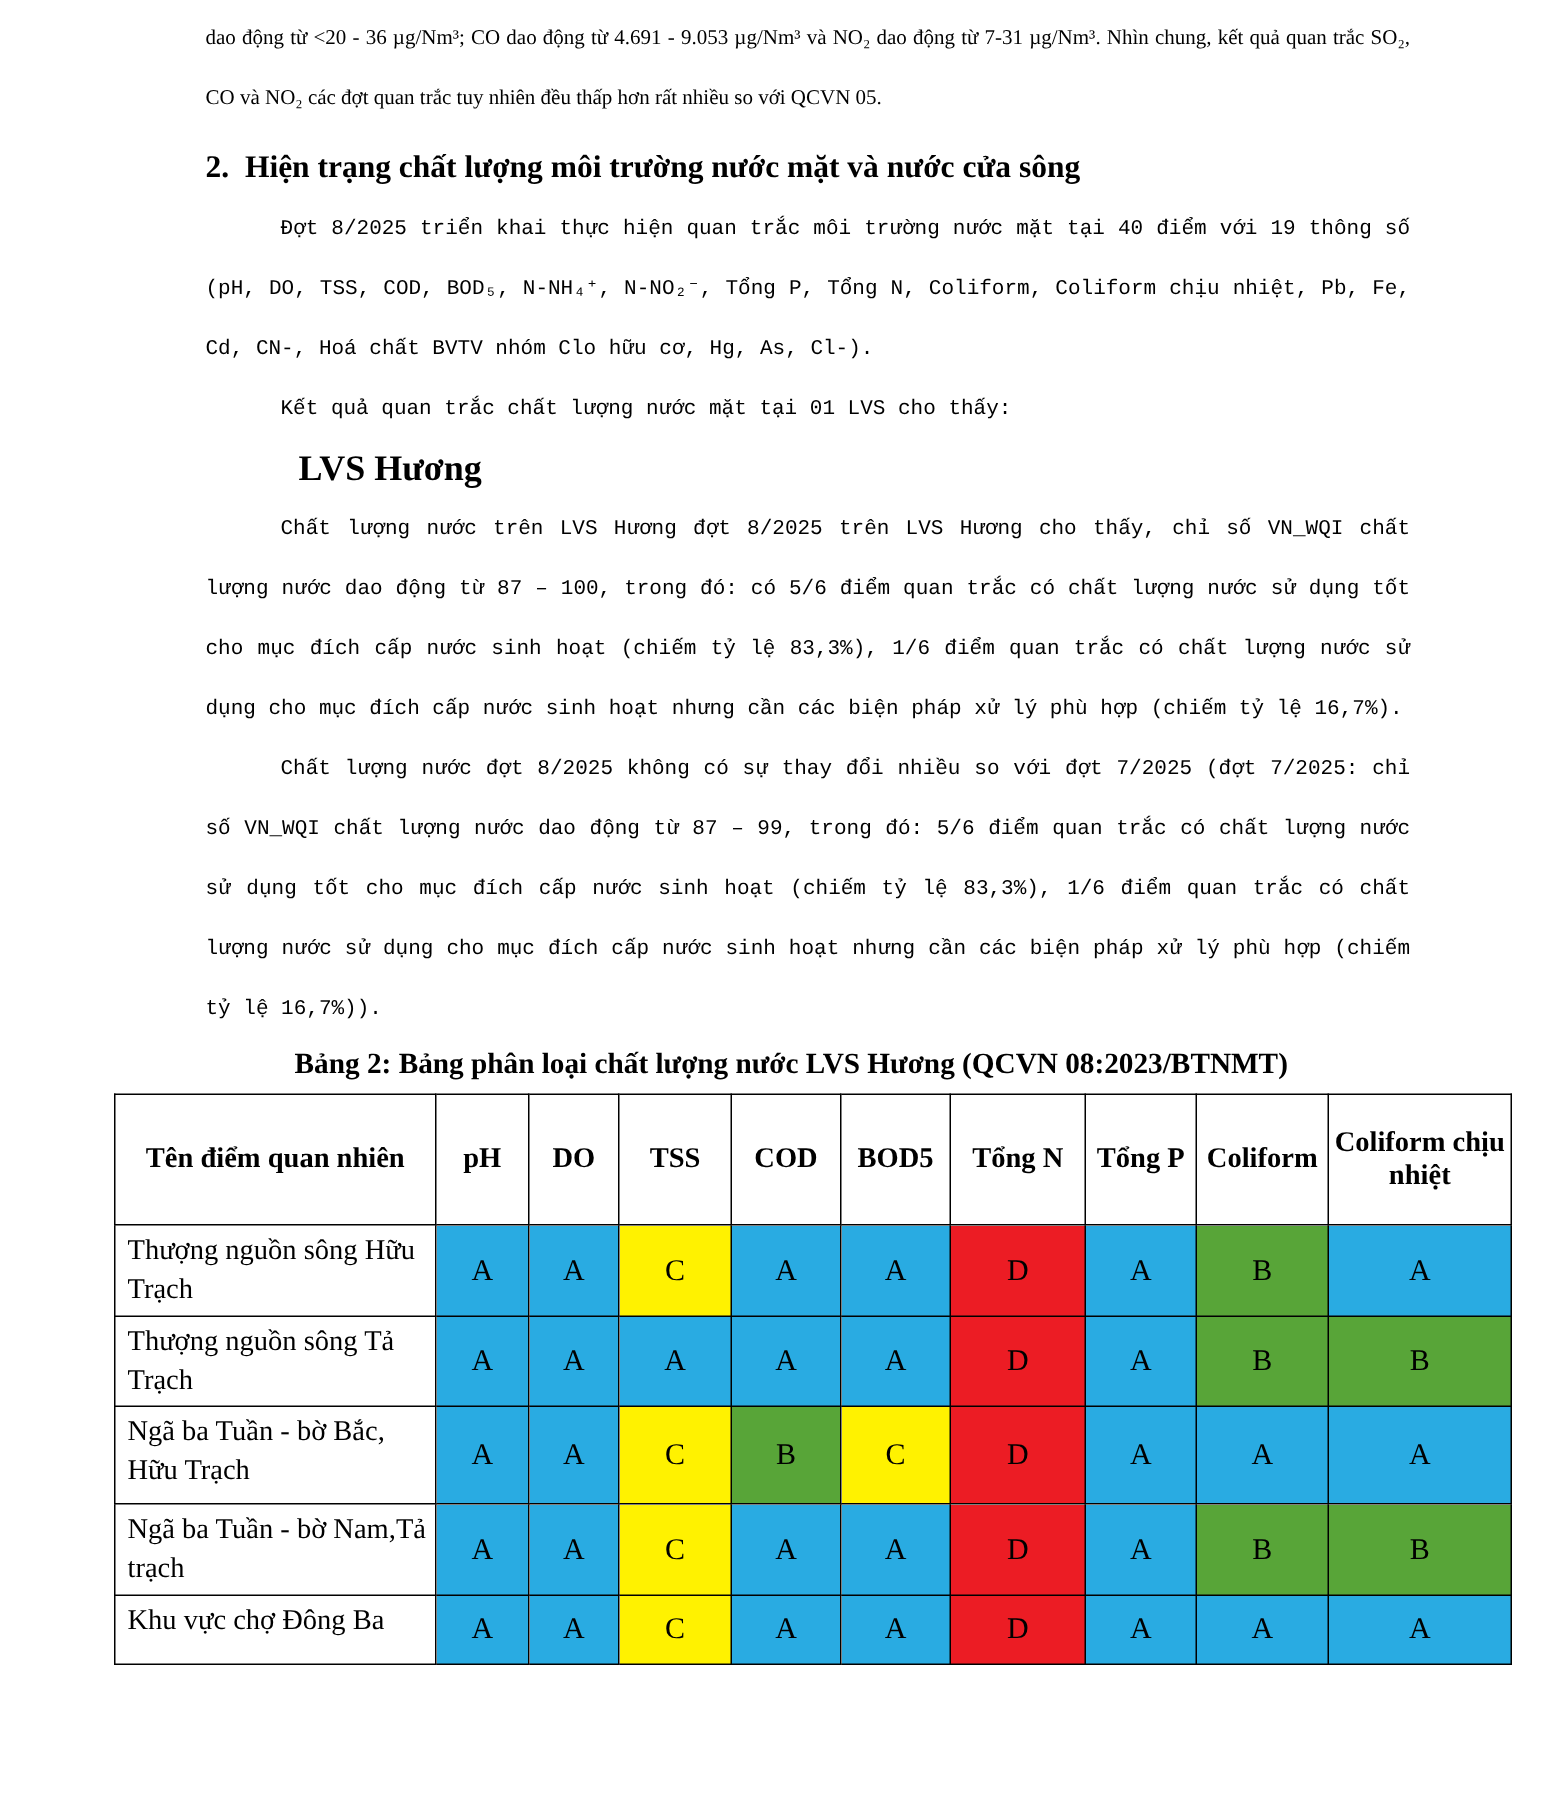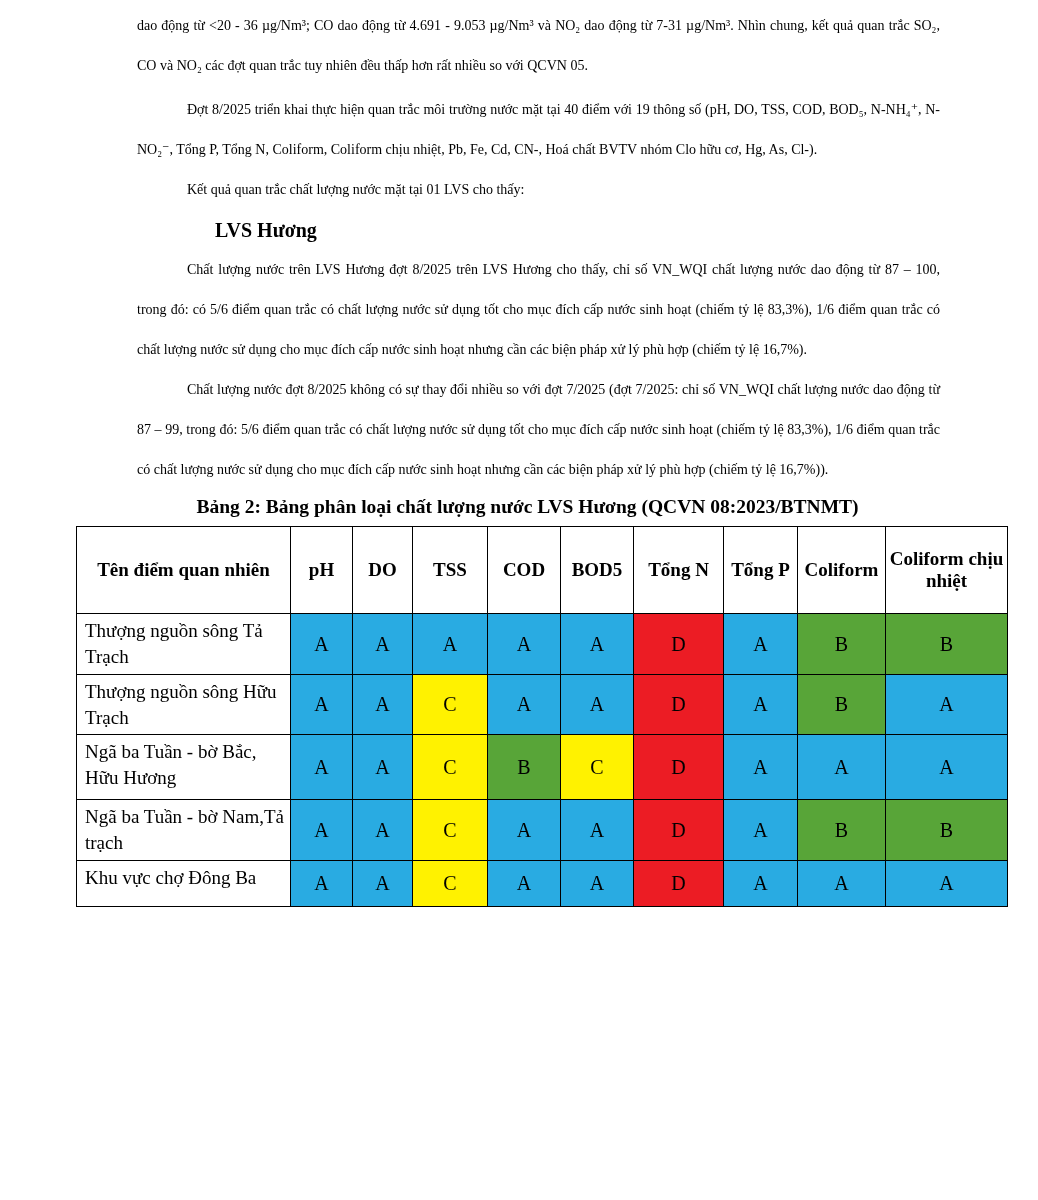--- a/index.html
+++ b/index.html
@@ -18,32 +18,32 @@
   .textblock {
     margin-left: 137px;
     width: 803px;
   }
   p.body {
     font-size: 14px;
     line-height: 40px;
     text-align: justify;
     margin: 0;
   }
-  p.indent { text-indent: 50px; }
+  p.indent { text-indent: 50px; font-family: Liberation Mono, monospace; }
   h2.h {
     font-size: 21px;
     line-height: 36px;
     font-weight: bold;
     margin: 0;
   }
   p.lvs {
-    font-size: 20px;
+    font-size: 24px;
     font-weight: bold;
     line-height: 40px;
-    margin: 0 0 0 78px;
+    margin: 0 0 0 62px;
   }
   p.first { margin-top: 4px; }
   .caption {
     font-size: 19.5px;
     font-weight: bold;
     text-align: center;
     margin: 6px 0 8px 0;
     width: 931px;
     margin-left: 62px;
   }
@@ -88,20 +88,21 @@
   table.wq tbody tr:nth-child(4) { height: 61px; }
   table.wq tbody tr:nth-child(5) { height: 46px; }
   table.wq tbody tr:nth-child(6) { height: 53px; }
 </style>
 </head>
 <body>
 
 <div class="page">
   <div class="textblock" style="padding-top:2px;">
     <p class="body first">dao động từ &lt;20 - 36 µg/Nm³; CO dao động từ 4.691 - 9.053 µg/Nm³ và NO₂ dao động từ 7-31 µg/Nm³. Nhìn chung, kết quả quan trắc SO₂, CO và NO₂ các đợt quan trắc tuy nhiên đều thấp hơn rất nhiều so với QCVN 05.</p>
+    <h2 class="h" style="margin-top:7px;">2.&nbsp; Hiện trạng chất lượng môi trường nước mặt và nước cửa sông</h2>
     <p class="body indent" style="margin-top:4px;">Đợt 8/2025 triển khai thực hiện quan trắc môi trường nước mặt tại 40 điểm với 19 thông số (pH, DO, TSS, COD, BOD₅, N-NH₄⁺, N-NO₂⁻, Tổng P, Tổng N, Coliform, Coliform chịu nhiệt, Pb, Fe, Cd, CN-, Hoá chất BVTV nhóm Clo hữu cơ, Hg, As, Cl-).</p>
     <p class="body indent">Kết quả quan trắc chất lượng nước mặt tại 01 LVS cho thấy:</p>
     <p class="lvs">LVS Hương</p>
     <p class="body indent">Chất lượng nước trên LVS Hương đợt 8/2025 trên LVS Hương cho thấy, chỉ số VN_WQI chất lượng nước dao động từ 87 – 100, trong đó: có 5/6 điểm quan trắc có chất lượng nước sử dụng tốt cho mục đích cấp nước sinh hoạt (chiếm tỷ lệ 83,3%), 1/6 điểm quan trắc có chất lượng nước sử dụng cho mục đích cấp nước sinh hoạt nhưng cần các biện pháp xử lý phù hợp (chiếm tỷ lệ 16,7%).</p>
     <p class="body indent">Chất lượng nước đợt 8/2025 không có sự thay đổi nhiều so với đợt 7/2025 (đợt 7/2025: chỉ số VN_WQI chất lượng nước dao động từ 87 – 99, trong đó: 5/6 điểm quan trắc có chất lượng nước sử dụng tốt cho mục đích cấp nước sinh hoạt (chiếm tỷ lệ 83,3%), 1/6 điểm quan trắc có chất lượng nước sử dụng cho mục đích cấp nước sinh hoạt nhưng cần các biện pháp xử lý phù hợp (chiếm tỷ lệ 16,7%)).</p>
   </div>
 
   <p class="caption">Bảng 2: Bảng phân loại chất lượng nước LVS Hương (QCVN 08:2023/BTNMT)</p>
 
   <table class="wq">
@@ -126,45 +127,45 @@
           <th>COD</th>
           <th>BOD5</th>
           <th>Tổng N</th>
           <th>Tổng P</th>
           <th>Coliform</th>
           <th>Coliform chịu nhiệt</th>
         </tr>
     </thead>
     <tbody id="wq-body">
         <tr>
+          <td class="name">Thượng nguồn sông Hữu Trạch</td>
+          <td class="grade" style="background: rgb(41, 171, 226);">A</td>
+          <td class="grade" style="background: rgb(41, 171, 226);">A</td>
+          <td class="grade" style="background: rgb(255, 242, 0);">C</td>
+          <td class="grade" style="background: rgb(41, 171, 226);">A</td>
+          <td class="grade" style="background: rgb(41, 171, 226);">A</td>
+          <td class="grade" style="background: rgb(236, 28, 36);">D</td>
+          <td class="grade" style="background: rgb(41, 171, 226);">A</td>
+          <td class="grade" style="background: rgb(88, 165, 56);">B</td>
+          <td class="grade" style="background: rgb(41, 171, 226);">A</td>
+        </tr>
+        <tr>
           <td class="name">Thượng nguồn sông Tả Trạch</td>
           <td class="grade" style="background: rgb(41, 171, 226);">A</td>
           <td class="grade" style="background: rgb(41, 171, 226);">A</td>
           <td class="grade" style="background: rgb(41, 171, 226);">A</td>
           <td class="grade" style="background: rgb(41, 171, 226);">A</td>
           <td class="grade" style="background: rgb(41, 171, 226);">A</td>
           <td class="grade" style="background: rgb(236, 28, 36);">D</td>
           <td class="grade" style="background: rgb(41, 171, 226);">A</td>
           <td class="grade" style="background: rgb(88, 165, 56);">B</td>
           <td class="grade" style="background: rgb(88, 165, 56);">B</td>
         </tr>
         <tr>
-          <td class="name">Thượng nguồn sông Hữu Trạch</td>
-          <td class="grade" style="background: rgb(41, 171, 226);">A</td>
-          <td class="grade" style="background: rgb(41, 171, 226);">A</td>
-          <td class="grade" style="background: rgb(255, 242, 0);">C</td>
-          <td class="grade" style="background: rgb(41, 171, 226);">A</td>
-          <td class="grade" style="background: rgb(41, 171, 226);">A</td>
-          <td class="grade" style="background: rgb(236, 28, 36);">D</td>
-          <td class="grade" style="background: rgb(41, 171, 226);">A</td>
-          <td class="grade" style="background: rgb(88, 165, 56);">B</td>
-          <td class="grade" style="background: rgb(41, 171, 226);">A</td>
-        </tr>
-        <tr>
-          <td class="name">Ngã ba Tuần - bờ Bắc, Hữu Hương</td>
+          <td class="name">Ngã ba Tuần - bờ Bắc, Hữu Trạch</td>
           <td class="grade" style="background: rgb(41, 171, 226);">A</td>
           <td class="grade" style="background: rgb(41, 171, 226);">A</td>
           <td class="grade" style="background: rgb(255, 242, 0);">C</td>
           <td class="grade" style="background: rgb(88, 165, 56);">B</td>
           <td class="grade" style="background: rgb(255, 242, 0);">C</td>
           <td class="grade" style="background: rgb(236, 28, 36);">D</td>
           <td class="grade" style="background: rgb(41, 171, 226);">A</td>
           <td class="grade" style="background: rgb(41, 171, 226);">A</td>
           <td class="grade" style="background: rgb(41, 171, 226);">A</td>
         </tr>

